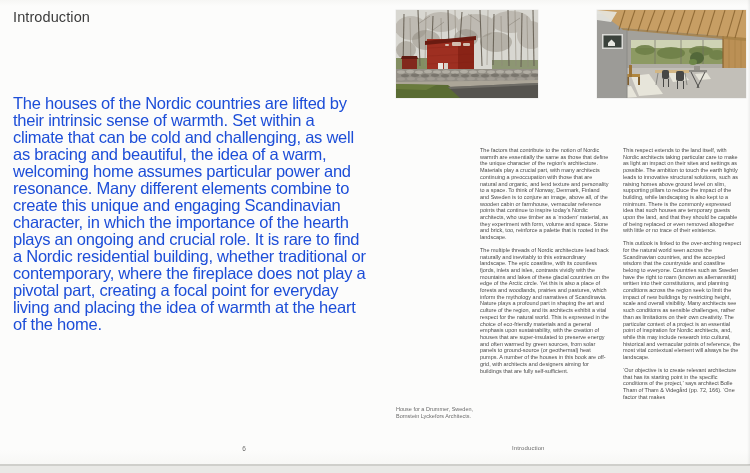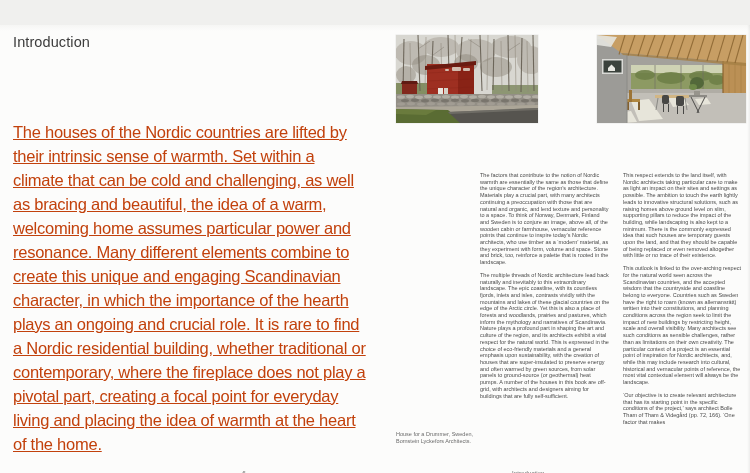--- a/index.html
+++ b/index.html
@@ -2,39 +2,38 @@
 <html><head>
 <meta charset="utf-8">
 <style>
   html,body{margin:0;padding:0;}
   body{
     width:750px;height:473px;overflow:hidden;
     background:#f0f0ee;
     font-family:"Liberation Sans","DejaVu Sans",sans-serif;
     -webkit-font-smoothing:antialiased;
   }
-  .stage{position:relative;width:750px;height:420px;margin-top:25px;}
+  .stage{position:relative;width:750px;height:420px;}
   .spread{
     position:absolute;left:0;top:0;width:750px;height:465px;
     background:linear-gradient(180deg,#f6f6f4 0,#fcfcfb 6px,#fcfcfb 450px,#f7f7f5 465px);
   }
   .bottom-edge{position:absolute;left:0;top:464px;width:750px;height:2px;background:#cfcfcb;}
   .below-book{position:absolute;left:0;top:466px;width:750px;height:7px;background:#e9e9e6;}
   .right-edge{position:absolute;top:0;right:0;width:3px;height:465px;
     background:linear-gradient(90deg,rgba(0,0,0,0),rgba(0,0,0,0.06));}
 
   .page-title{
     position:absolute;left:13px;top:9px;
     font-size:14.5px;color:#3c3c3c;letter-spacing:0.1px;
   }
   .lead-text{
     position:absolute;left:13px;top:95px;width:353px;
-    font-size:16.5px;line-height:24px;color:#c2410c;
+    font-size:16.5px;line-height:17px;color:#1d4ed8;
     letter-spacing:-0.25px;
-    text-decoration:underline;
   }
   .folio{
     position:absolute;left:232px;top:445px;width:24px;
     font-size:6.5px;color:#6c6c6c;text-align:center;
   }
   .running-footer{
     position:absolute;left:512px;top:445px;
     font-size:6px;color:#6c6c6c;letter-spacing:0.1px;
   }
 

